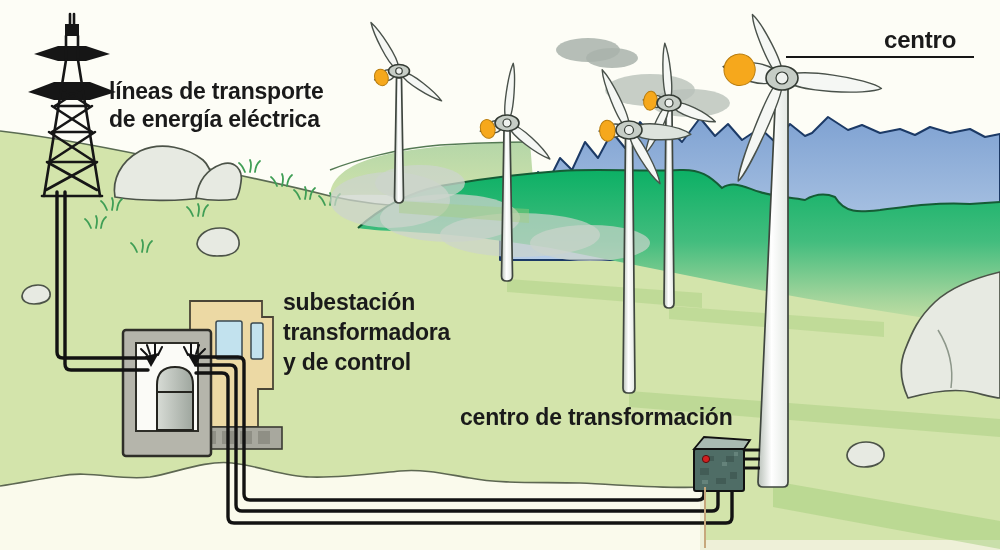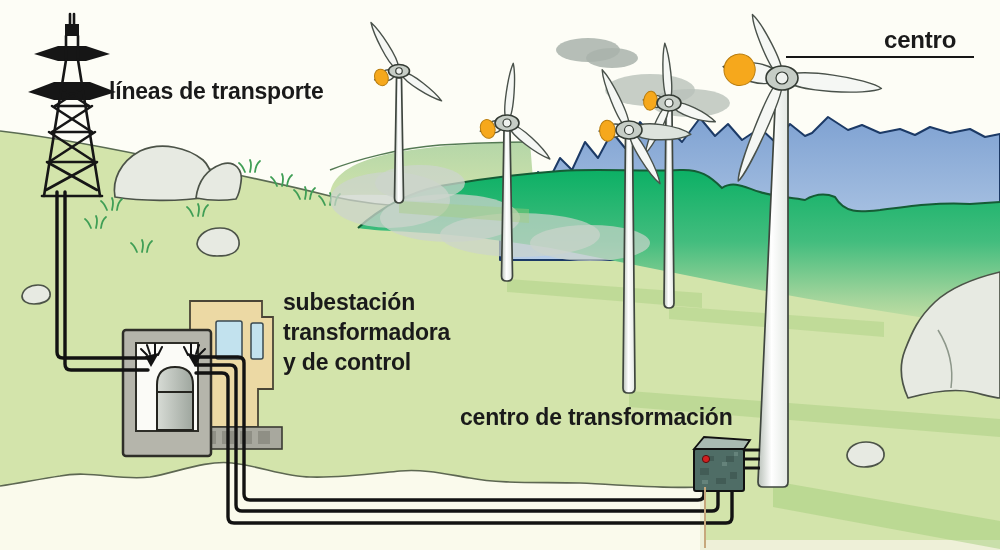--- a/index.html
+++ b/index.html
@@ -269,20 +269,21 @@
         <circle cx="706" cy="459" r="3.6" fill="#d02020" stroke="#5a0c0c" stroke-width="1"></circle>
       </g>
       <g>
         <line x1="705" y1="487" x2="705" y2="548" stroke="#c6a87c" stroke-width="2"></line>
         <line x1="786" y1="57" x2="974" y2="57" stroke="#161616" stroke-width="1.8"></line>
       </g>
     </svg>
 
   <div class="lbl lbl-lines">
     <div>líneas de transporte</div>
+    <div>de energía eléctrica</div>
   </div>
 
   <div class="lbl lbl-turbina">centro</div>
 
   <div class="lbl lbl-sub">
     <div>subestación</div>
     <div>transformadora</div>
     <div>y de control</div>
   </div>
 

